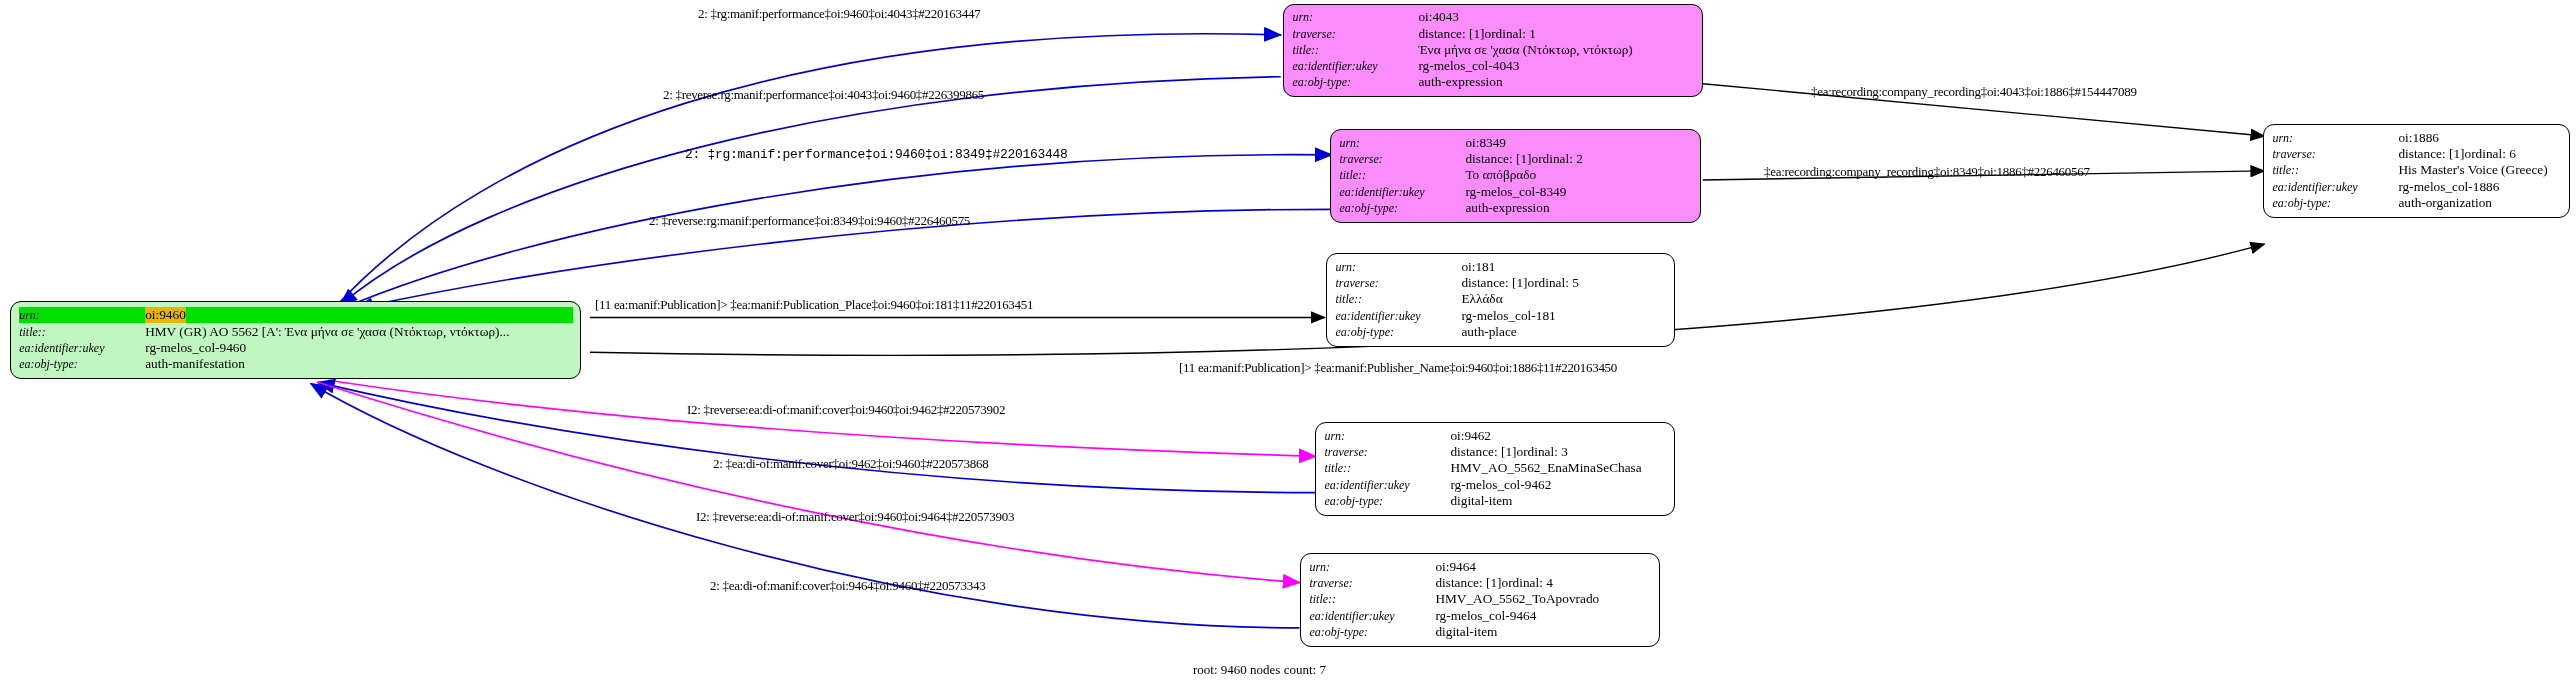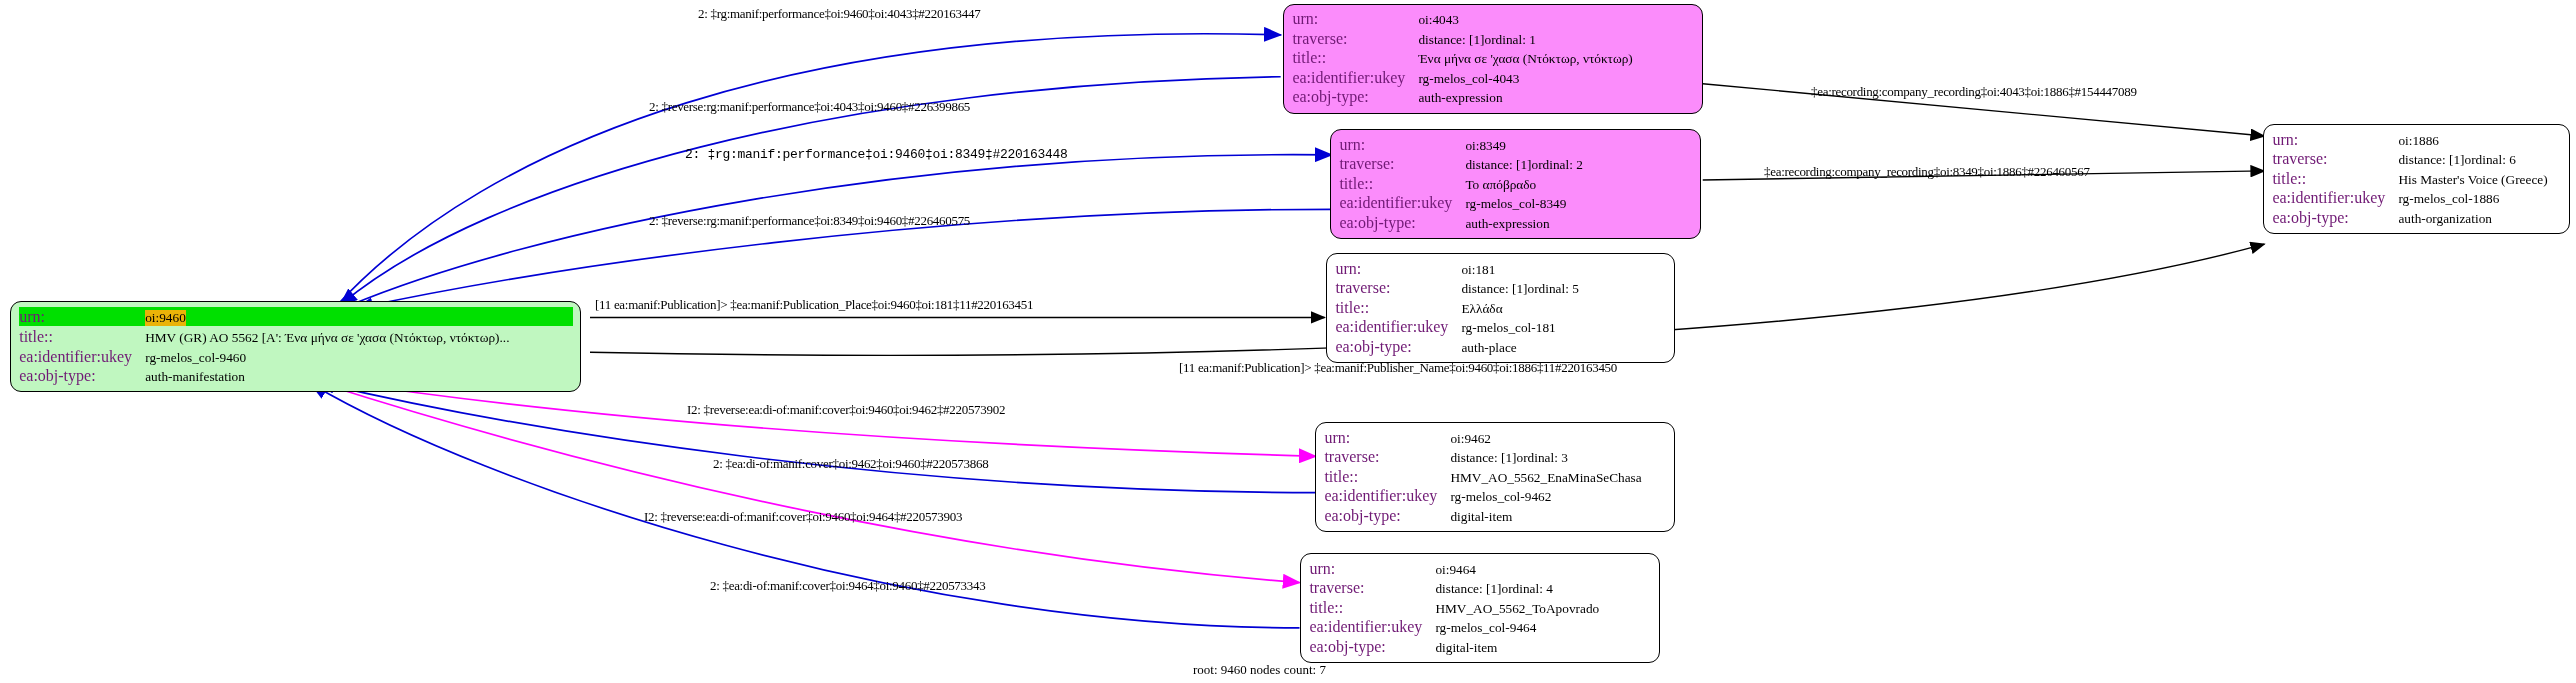--- a/index.html
+++ b/index.html
@@ -6,21 +6,21 @@
   body{width:2576px;height:683px;position:relative;overflow:hidden;
        font-family:"Liberation Serif","DejaVu Serif",serif;}
   #graph-canvas{position:absolute;left:0;top:0;width:2576px;height:683px;}
   svg.edges{position:absolute;left:0;top:0;width:2576px;height:683px;pointer-events:none;}
 
   .node{position:absolute;border:1.1px solid #000;border-radius:11px;
         box-sizing:border-box;background:#ffffff;padding:4.9px 7px 5.6px 8.4px;}
   .node.green{background:#c0f7c0;}
   .node.pink{background:#fb8cfb;}
   .node .row{display:flex;align-items:baseline;line-height:1.22;white-space:nowrap;}
-  .node .k{width:126px;flex:0 0 126px;font-size:16px;color:#701a75;}
+  .node .k{width:126px;flex:0 0 126px;font-size:12px;color:#000000;font-style:italic;}
   .node .v{font-size:13.3px;color:#000;}
   .node .row.hl{background:#00e000;margin:0 0 0.7px 0;}
   .node .row.hl .k{background:#00e000;}
   .node .row.hl .v{background:#eab308;}
 
   .elabel{position:absolute;font-size:13px;color:#000;white-space:nowrap;
           letter-spacing:-0.1px;}
   .elabel.tight{letter-spacing:-0.3px;}
   .footer{position:absolute;font-size:13px;color:#000;white-space:nowrap;}
 </style>
@@ -231,35 +231,35 @@
       <span class="v">rg-melos_col-1886</span>
     </div>
     <div class="row">
       <span class="k">ea:obj-type:</span>
       <span class="v">auth-organization</span>
     </div>
   </div>
 
   <div class="elabel tight" style="left:698px;top:5.6px;text-align:center;">2: ‡rg:manif:performance‡oi:9460‡oi:4043‡#220163447</div>
 
-  <div class="elabel tight" style="left:649px;top:87px;margin-top:12px;">2: ‡reverse:rg:manif:performance‡oi:4043‡oi:9460‡#226399865</div>
+  <div class="elabel tight" style="left:663px;top:87px;">2: ‡reverse:rg:manif:performance‡oi:4043‡oi:9460‡#226399865</div>
 
   <div class="elabel tight" style="left:685px;top:147px;font-family:Liberation Mono, monospace;">2: ‡rg:manif:performance‡oi:9460‡oi:8349‡#220163448</div>
 
   <div class="elabel tight" style="left:649px;top:213px;text-align:center;">2: ‡reverse:rg:manif:performance‡oi:8349‡oi:9460‡#226460575</div>
 
   <div class="elabel tight" style="left:595px;top:297px;">[11 ea:manif:Publication]&gt; ‡ea:manif:Publication_Place‡oi:9460‡oi:181‡11#220163451</div>
 
   <div class="elabel tight" style="left:1179px;top:360px;">[11 ea:manif:Publication]&gt; ‡ea:manif:Publisher_Name‡oi:9460‡oi:1886‡11#220163450</div>
 
   <div class="elabel tight" style="left:687px;top:402px;">I2: ‡reverse:ea:di-of:manif:cover‡oi:9460‡oi:9462‡#220573902</div>
 
   <div class="elabel tight" style="left:713px;top:456px;">2: ‡ea:di-of:manif:cover‡oi:9462‡oi:9460‡#220573868</div>
 
-  <div class="elabel tight" style="left:644px;top:509px;">I2: ‡reverse:ea:di-of:manif:cover‡oi:9460‡oi:9464‡#220573903</div>
+  <div class="elabel tight" style="left:696px;top:509px;">I2: ‡reverse:ea:di-of:manif:cover‡oi:9460‡oi:9464‡#220573903</div>
 
   <div class="elabel tight" style="left:710px;top:578px;">2: ‡ea:di-of:manif:cover‡oi:9464‡oi:9460‡#220573343</div>
 
   <div class="elabel tight" style="left:1811px;top:84px;">‡ea:recording:company_recording‡oi:4043‡oi:1886‡#154447089</div>
 
   <div class="elabel tight" style="left:1764px;top:164px;">‡ea:recording:company_recording‡oi:8349‡oi:1886‡#226460567</div>
 
   <div class="footer" style="left:1193px;top:662px;">root: 9460 nodes count: 7</div>
 
 </div>

